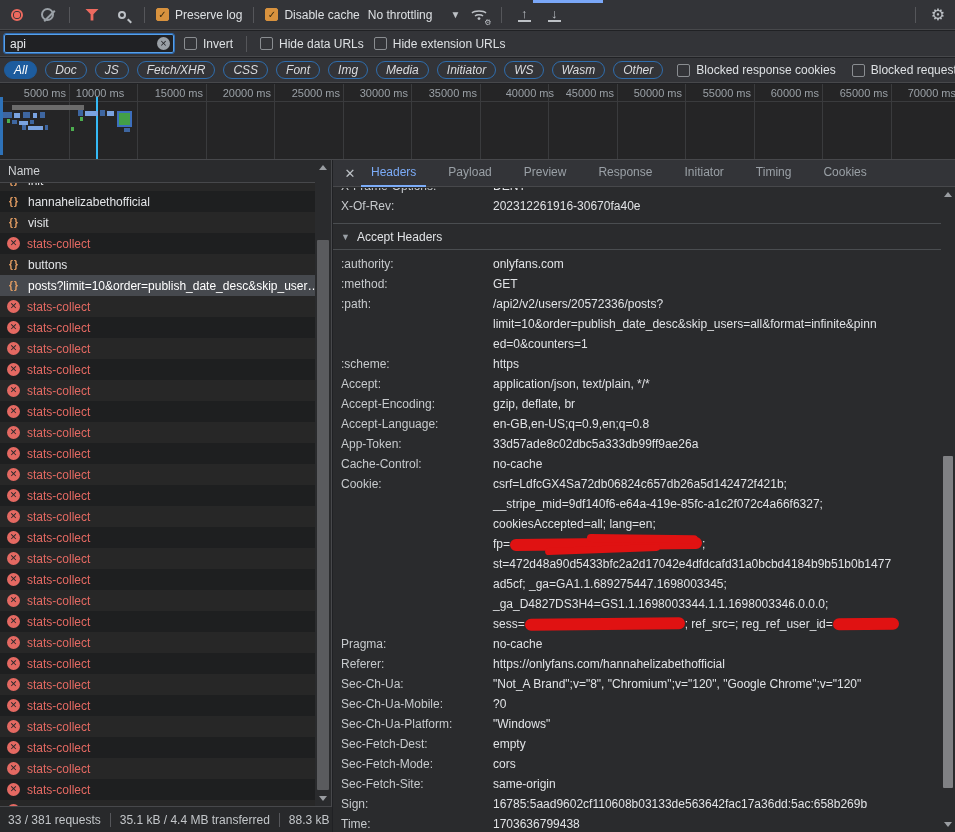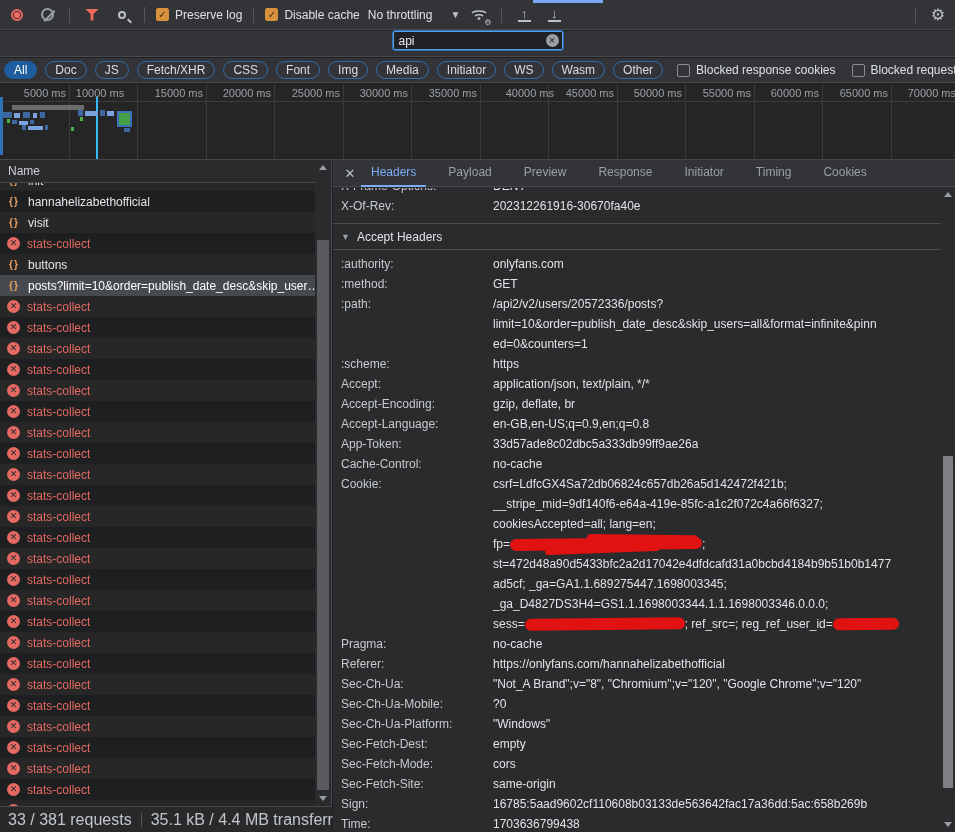--- a/index.html
+++ b/index.html
@@ -23,28 +23,28 @@
   .cb.on{background:#d8923e;border-color:#d8923e;color:#3a2b10;font-weight:bold;}
   .throttle{display:flex;align-items:center;gap:18px;color:#dde0e3;cursor:pointer;flex:none;}
   .caret{color:#bdc1c6;font-size:10px;}
   .arr{position:relative;width:13px;height:14px;color:#bdc1c6;font-size:13px;line-height:11px;text-align:center;border-bottom:2px solid #bdc1c6;}
   .gearwrap{margin-left:0;color:#bdc1c6;font-size:16px;}
   .spacer{flex:1;}
   .wifigear{position:relative;}
   .wifigear .minigear{position:absolute;right:-1px;bottom:-2px;font-size:8px;color:#bdc1c6;}
 
   
-  .filterbar{position:absolute;left:0;top:31px;width:955px;height:26px;background:#333438;border-bottom:1px solid #47484b;display:flex;align-items:center;padding:0 4px;gap:10px;flex-direction:column;}
+  .filterbar{position:absolute;left:0;top:31px;width:955px;height:26px;background:#333438;border-bottom:1px solid #47484b;display:flex;align-items:center;padding:0 4px;gap:10px;}
   .searchbox{position:relative;width:170px;height:19px;flex:none;}
   .searchbox input{width:100%;height:100%;background:#202124;border:1px solid #58a0e8;outline:1px solid #2f6db5;border-radius:2px;color:#e8eaed;font-size:12px;padding:0 20px 0 5px;}
   .clearx{position:absolute;right:4px;top:3px;width:13px;height:13px;border-radius:50%;background:#9aa0a6;color:#202124;font-size:11px;line-height:13px;text-align:center;cursor:pointer;}
 
   
   .pillsbar{position:absolute;left:0;top:58px;width:955px;height:25px;background:#333438;border-bottom:1px solid #47484b;display:flex;align-items:center;padding:0 4px;gap:8px;}
-  .pills{display:flex;align-items:center;gap:8px;}
+  .pills{display:flex;align-items:center;gap:8px;font-style:italic;}
   .pill{border:1px solid #2f6dad;border-radius:10px;padding:1px 9px;color:#dadce0;cursor:pointer;white-space:nowrap;font-size:12px;}
   .pill.sel{background:#1d5c9e;border-color:#1d5c9e;color:#ffffff;}
   .flagboxes{display:flex;align-items:center;gap:16px;margin-left:6px;}
 
   
   .overview{position:absolute;left:0;top:84px;width:955px;height:76px;background:#252526;border-bottom:1px solid #47484b;overflow:hidden;}
   .gridline{position:absolute;top:0;bottom:0;width:1px;background:#3a3b3d;}
   .labelline{position:absolute;left:0;right:0;top:17px;height:1px;background:#3a3b3d;}
   .ticklabel{position:absolute;top:3px;width:68px;text-align:right;color:#9aa0a6;font-size:11px;white-space:nowrap;}
   .mark{position:absolute;}
@@ -68,21 +68,21 @@
 
   .scrolltrack{position:absolute;width:16px;background:#2a2b2d;}
   .ltrack{right:0;top:0;bottom:26px;}
   .rtrack{right:0;top:27px;bottom:0;width:14px;}
   .sthumb{position:absolute;left:2px;right:2px;background:#5a5b5e;border-radius:1px;}
   .rtrack .sthumb{background:#808184;}
   .tri{position:absolute;left:50%;transform:translateX(-50%);width:0;height:0;border-left:4px solid transparent;border-right:4px solid transparent;}
   .tri.up{border-bottom:5px solid #9a9da1;top:5px;}
   .tri.down{border-top:5px solid #9a9da1;bottom:5px;}
 
-  .statusbar{position:absolute;left:0;bottom:0;width:332px;height:26px;background:#28292b;border-top:1px solid #47484b;display:flex;align-items:center;padding:0 8px;color:#c3c6c9;white-space:nowrap;font-size:16px;}
+  .statusbar{position:absolute;left:0;bottom:0;width:332px;height:26px;background:#28292b;border-top:1px solid #47484b;display:flex;align-items:center;padding:0 8px;color:#c3c6c9;white-space:nowrap;font-size:12px;}
   .sdiv{width:1px;height:14px;background:#55565a;margin:0 9px;flex:none;}
 
   
   .right{position:absolute;left:333px;top:0;right:0;bottom:0;background:#2a2b2d;}
   .tabbar{position:absolute;left:0;top:0;right:0;height:27px;background:#333438;border-bottom:1px solid #47484b;display:flex;align-items:center;padding-left:6px;}
   .closex{width:22px;color:#bdc1c6;font-size:13px;text-align:center;cursor:pointer;flex:none;}
   .dtab{padding:0 10px;line-height:25px;color:#9aa0a6;cursor:pointer;border-bottom:2px solid transparent;height:27px;}
   .dtab.sel{color:#7cacf8;border-bottom-color:#7cacf8;}
   .hcontent{position:absolute;left:0;top:28px;right:14px;bottom:0;overflow:hidden;}
   .hrow{display:flex;align-items:flex-start;}

